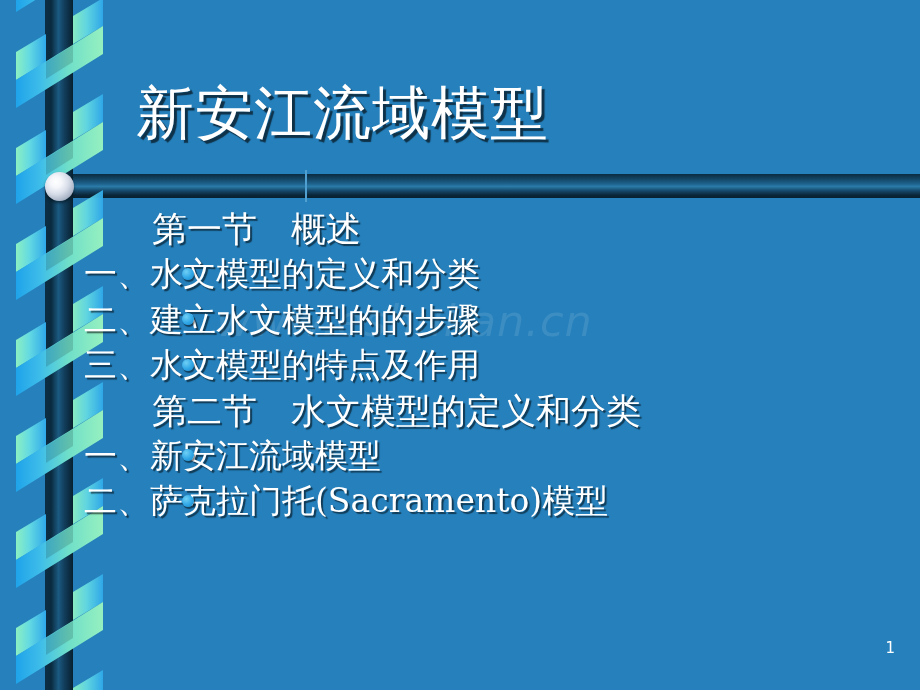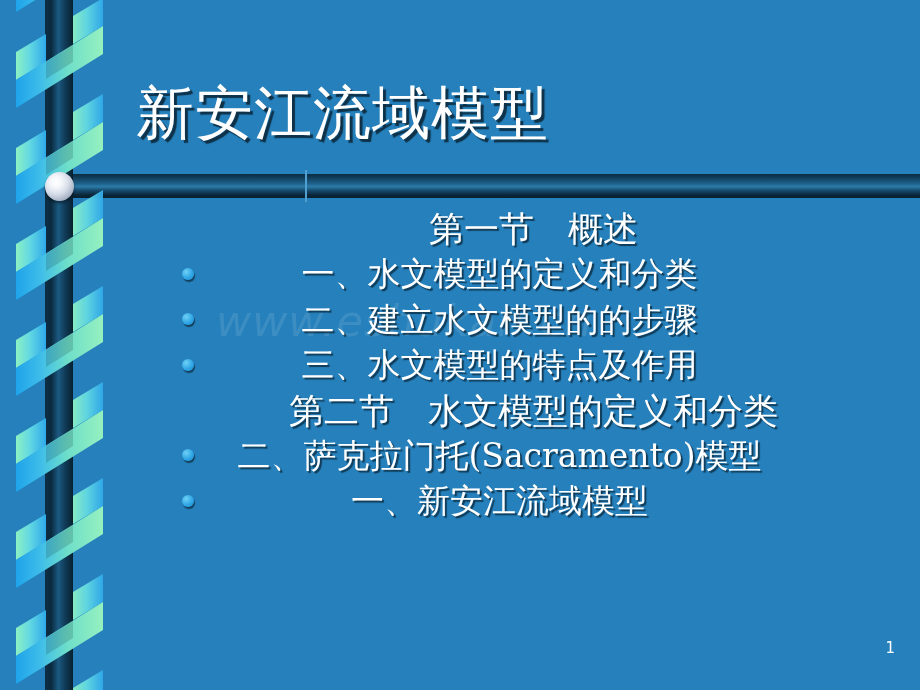--- a/index.html
+++ b/index.html
@@ -89,21 +89,20 @@
 
   #body-block {
     position: absolute;
     left: 0;
     top: 208px;
     width: 920px;
     z-index: 5;
   }
   .section {
     margin: 0 5px 2px 0;
-    text-align: center;
   }
   .section-head {
     color: #ffffff;
     font-size: 35px;
     line-height: 1.23;
     padding-left: 152px;
     white-space: nowrap;
     text-shadow: 2px 2px 1px rgba(0,0,0,.55);
   }
   .section-head .gap { display: inline-block; width: 34px; }
@@ -242,25 +241,25 @@
       </ul>
     </div>
 
     <div class="section">
       <div class="section-head">
         <span>第二节</span><span class="gap"></span><span>水文模型的定义和分类</span>
       </div>
       <ul class="bullets">
         <li class="bullet-row">
           <span class="bullet-dot"></span>
+          <span>一、新安江流域模型</span>
+        </li>
+        <li class="bullet-row">
+          <span class="bullet-dot"></span>
           <span>二、萨克拉门托(Sacramento)模型</span>
-        </li>
-        <li class="bullet-row">
-          <span class="bullet-dot"></span>
-          <span>一、新安江流域模型</span>
         </li>
       </ul>
     </div>
 
   </div>
 
   <div id="page-number">1</div>
 
 </div>
 

